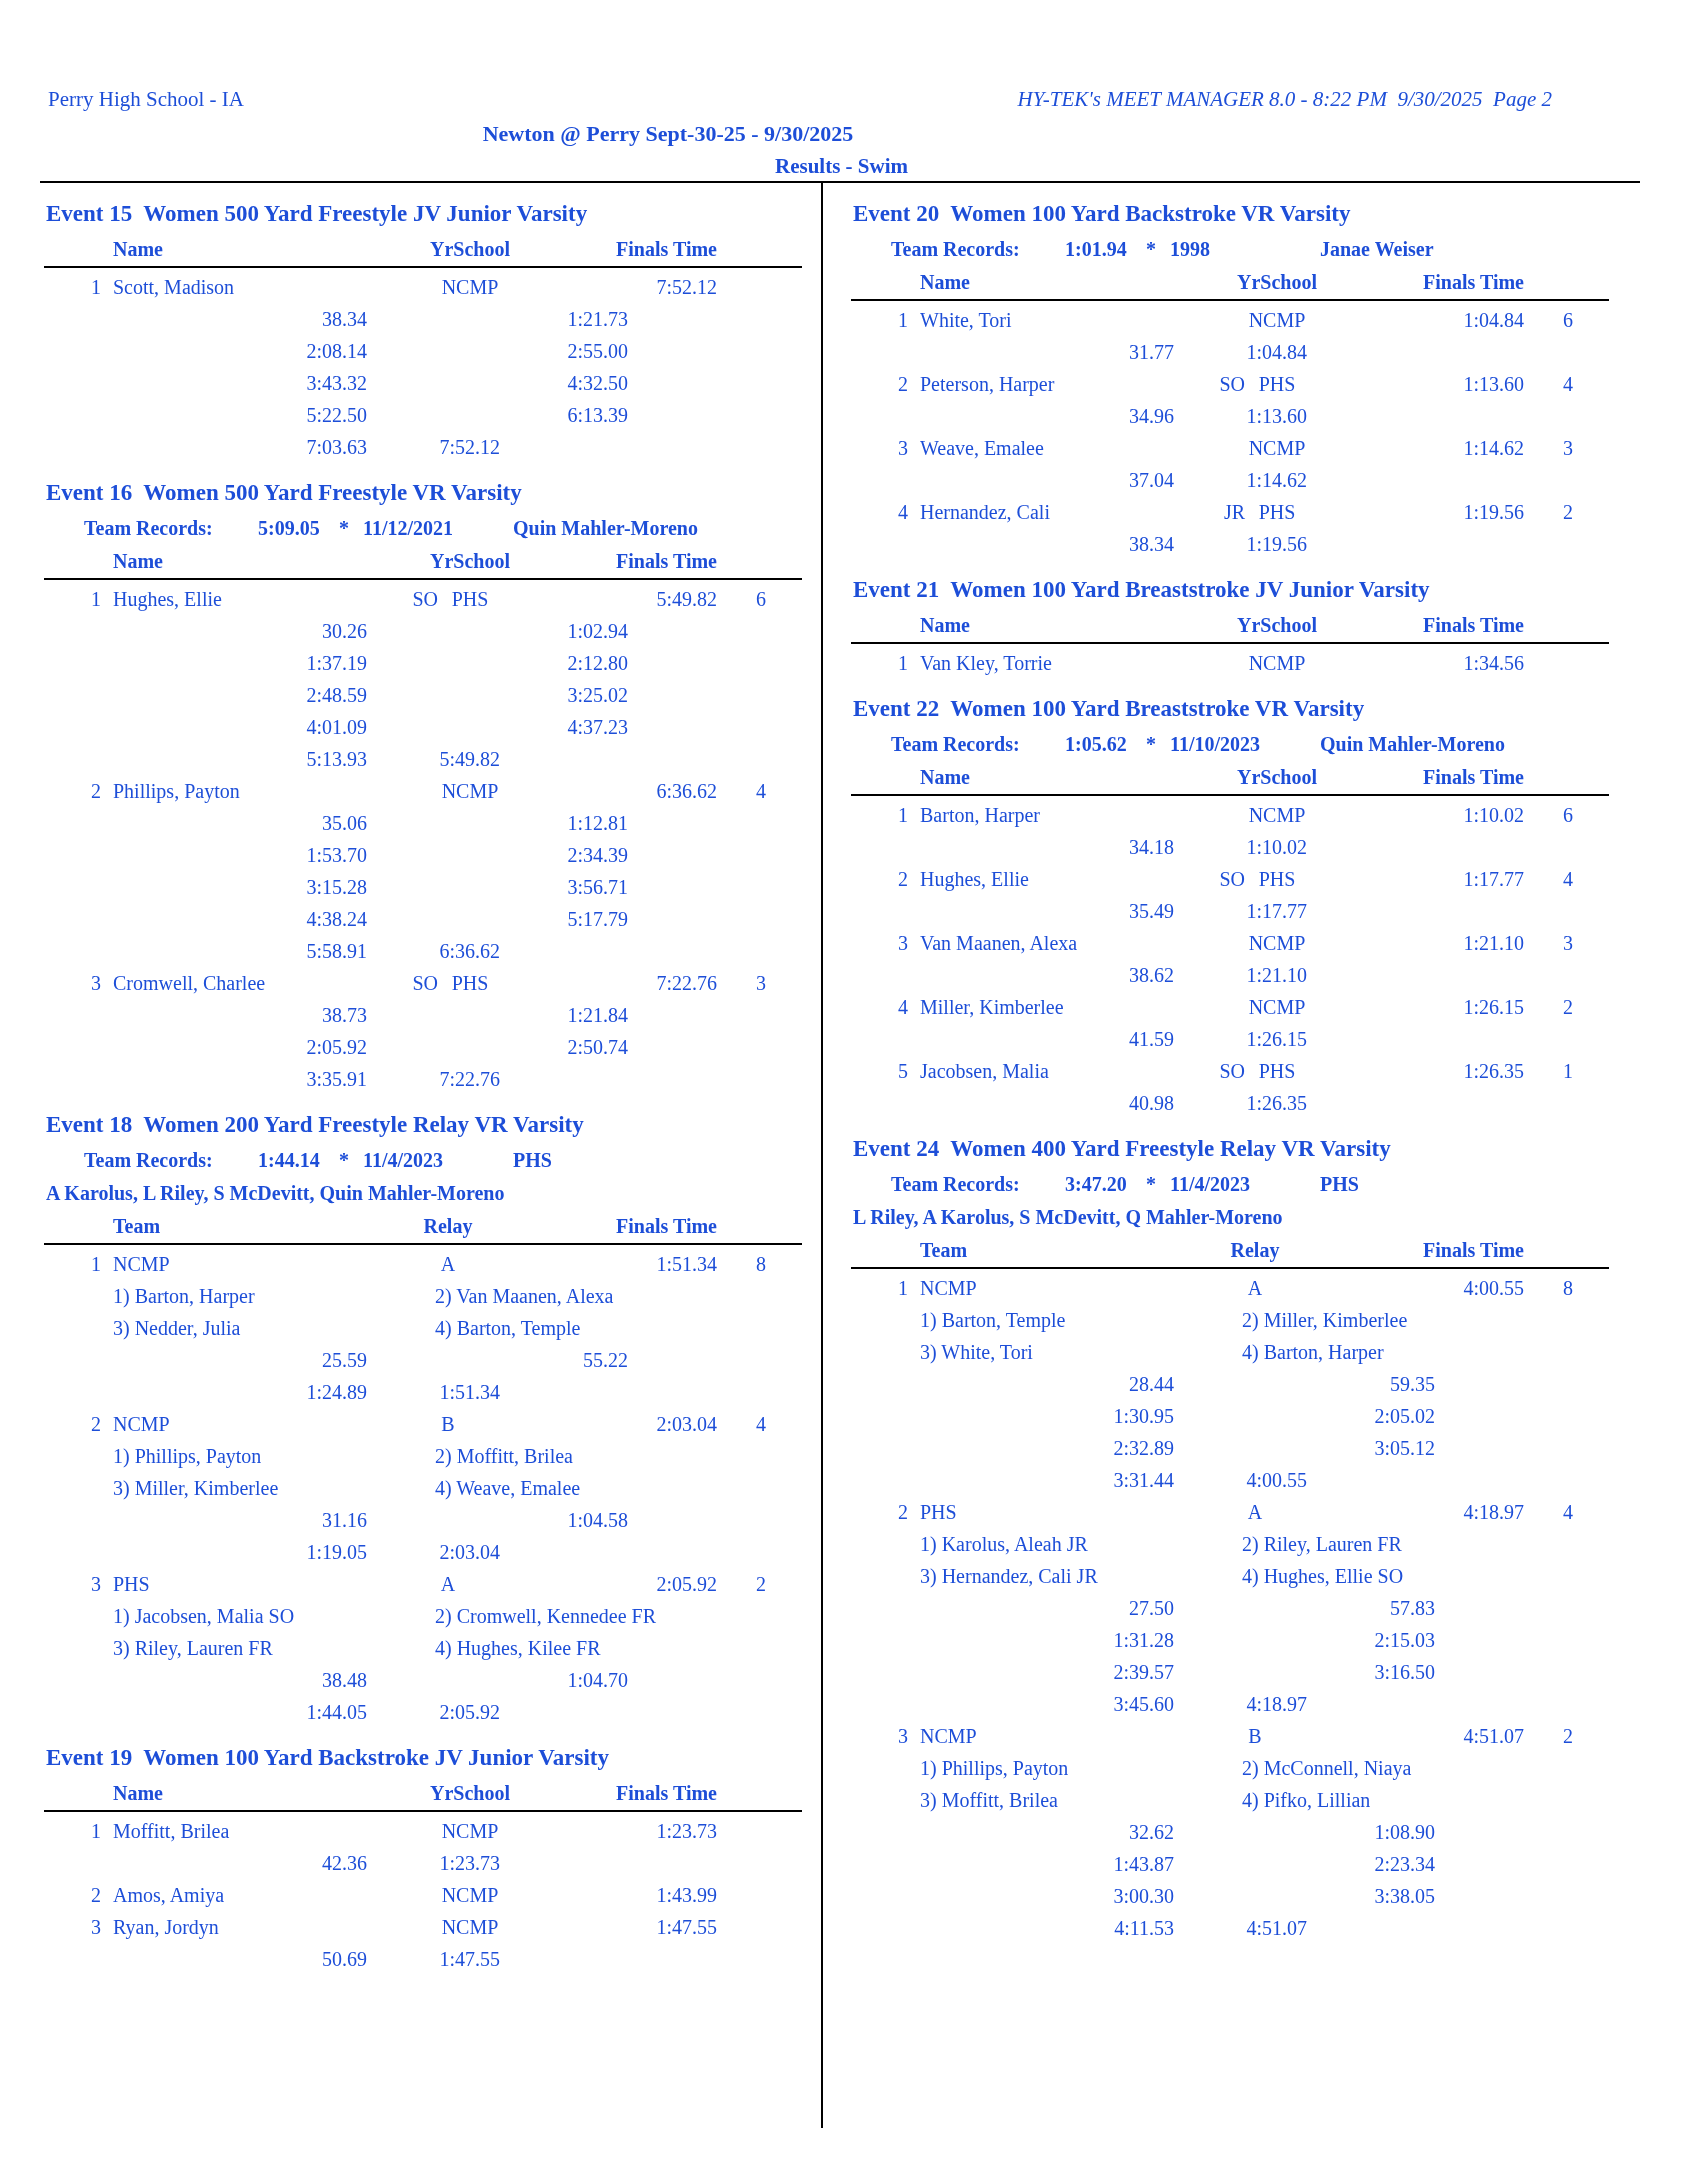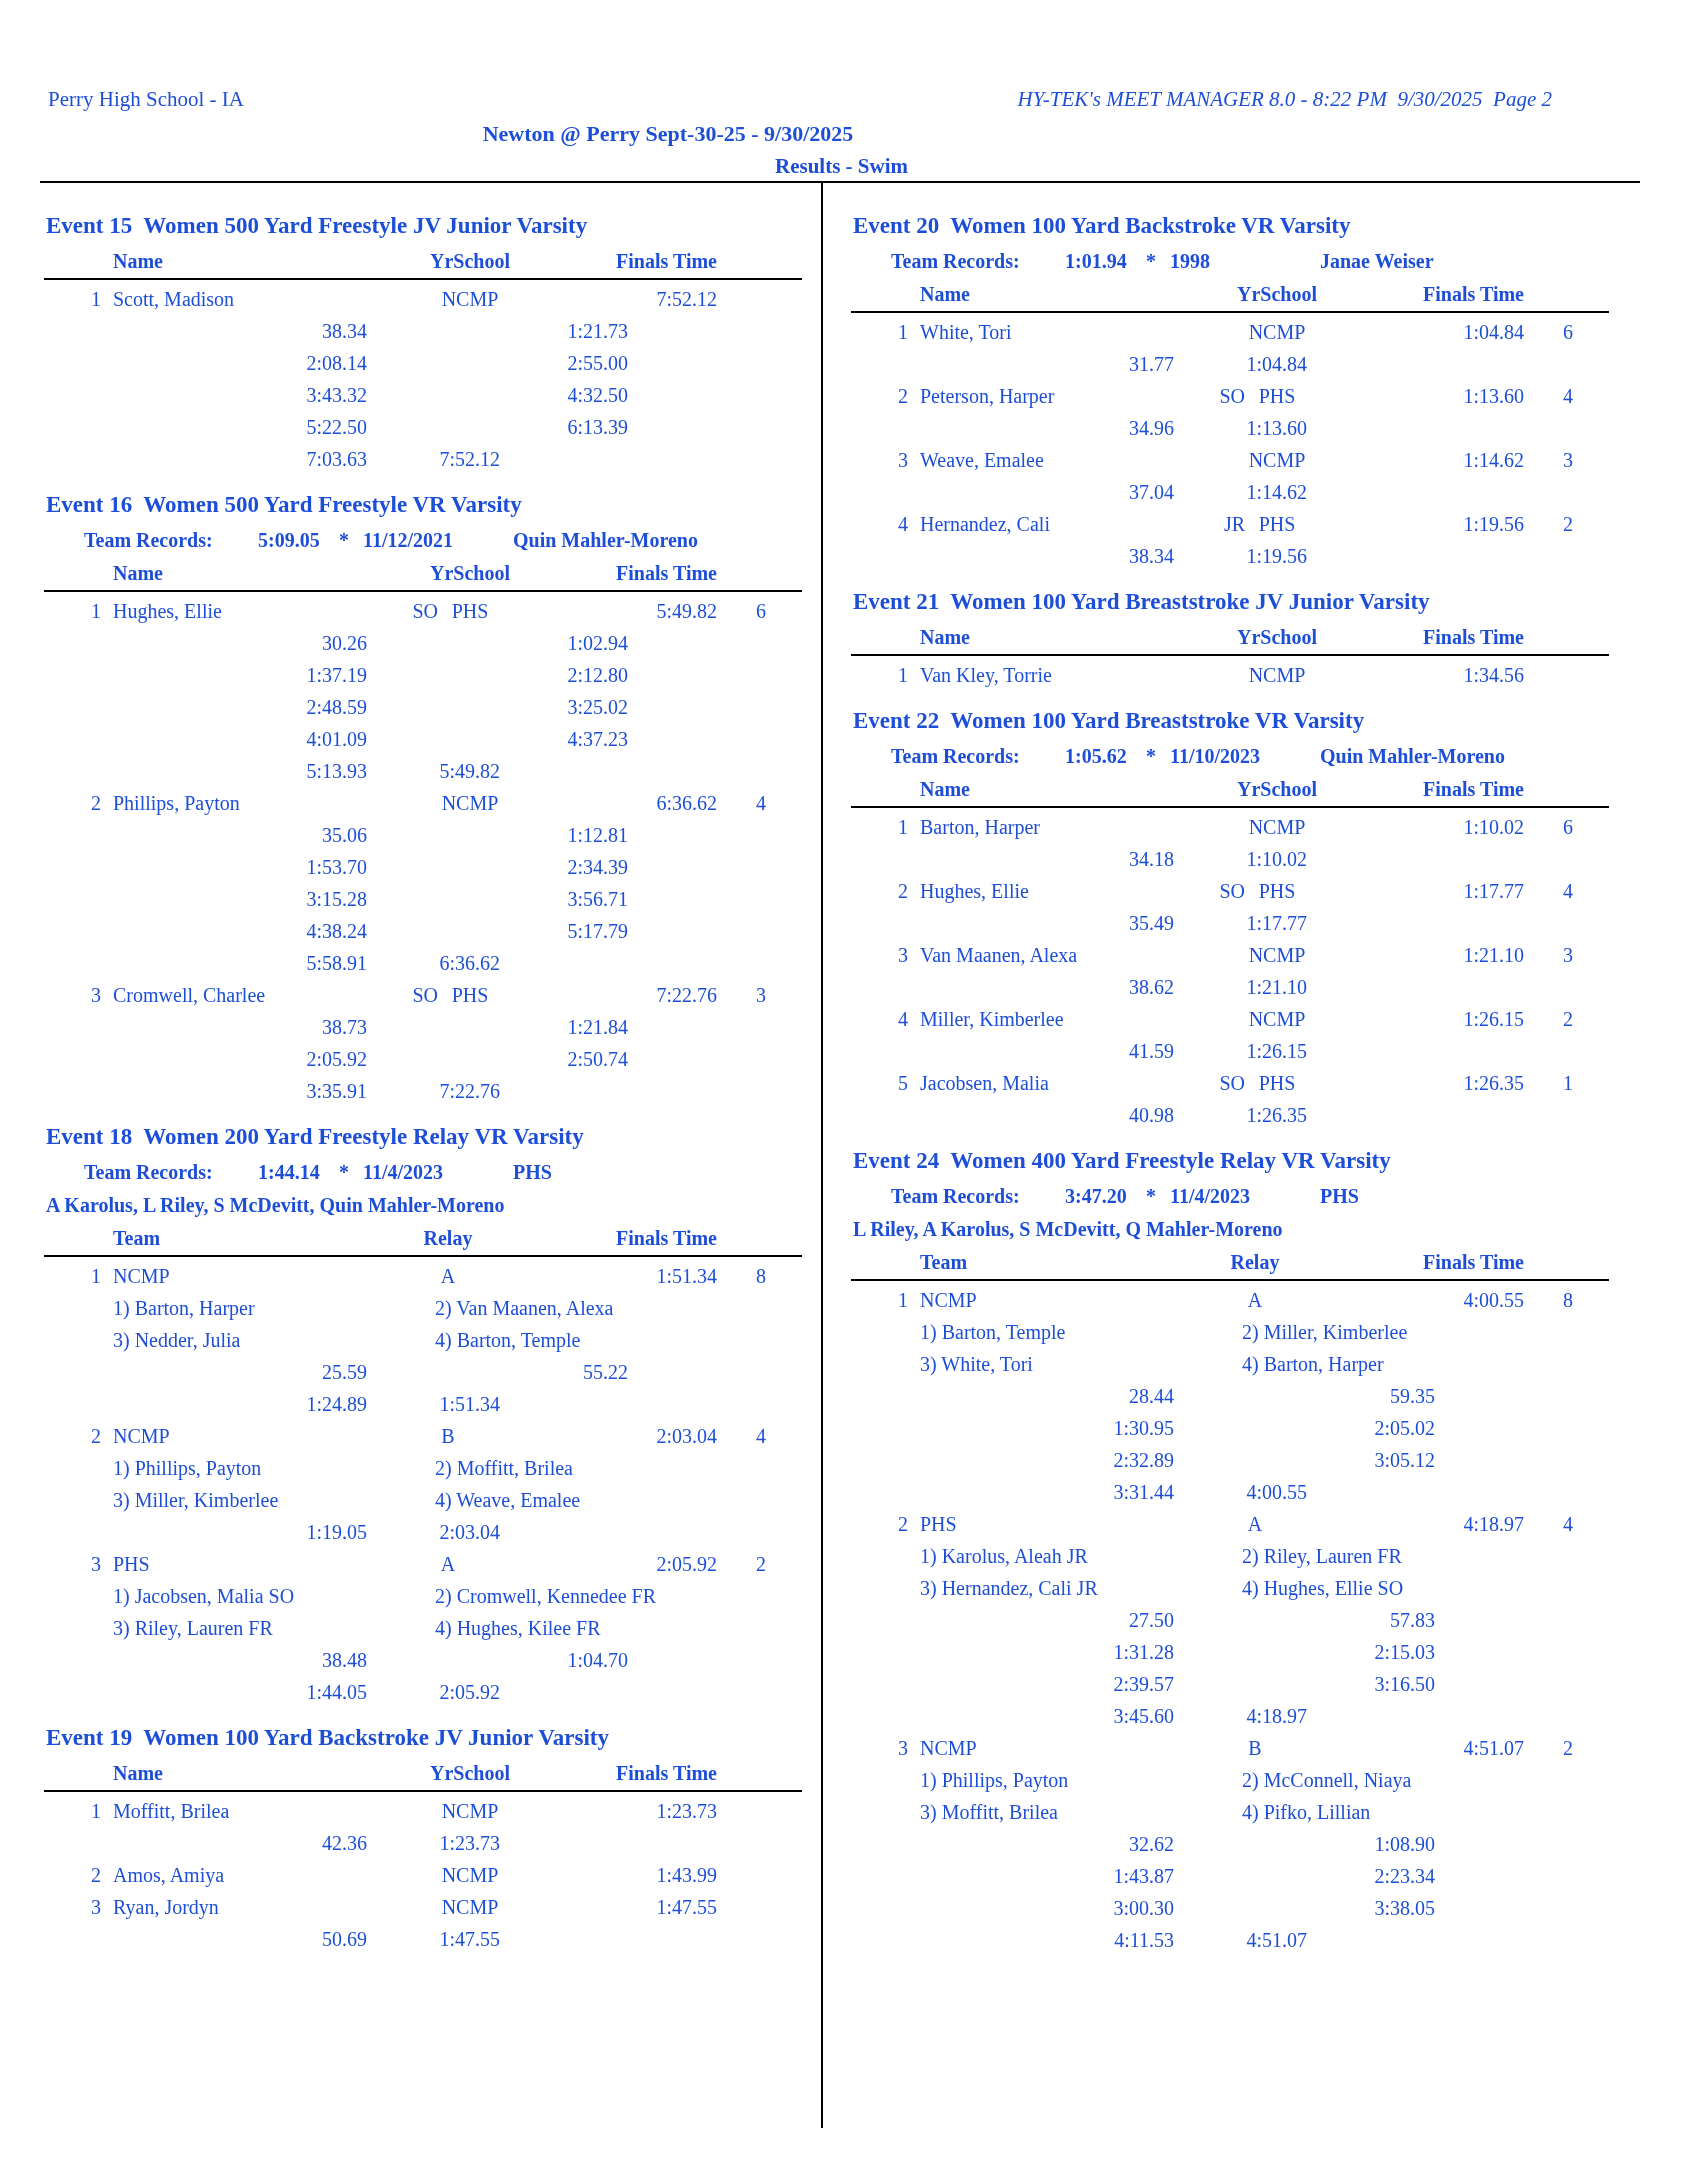--- a/index.html
+++ b/index.html
@@ -13,21 +13,21 @@
   .meet-title { position:absolute; left:0; top:121px; width:1336px; text-align:center; font-size:22px; font-weight:bold; white-space:pre; }
   .meet-sub { position:absolute; left:0; top:154px; width:1683px; text-align:center; font-size:21px; font-weight:bold; }
   .top-rule { position:absolute; left:40px; top:181px; width:1600px; height:2px; background:#000; }
   .divider { position:absolute; left:821px; top:183px; width:2px; height:1945px; background:#000; }
 
   .col { position:absolute; top:197px; width:758px; }
   #col-left { left:44px; }
   #col-right { left:851px; }
 
   .event { margin-top:13px; }
-  .col .event:first-child { margin-top:12px; }
+  .col .event:first-child { margin-top:0; }
 
   .ev-title { font-size:23px; font-weight:bold; height:36px; line-height:34px; padding-left:2px; white-space:pre; }
 
   .row { position:relative; height:32px; line-height:32px; font-size:20px; }
   .rec { position:relative; height:33px; line-height:33px; font-size:20px; font-weight:bold; }
   .recnames { position:relative; height:33px; line-height:33px; font-size:20px; font-weight:bold; padding-left:2px; }
 
   .thead { position:relative; height:33px; line-height:33px; font-size:20px; font-weight:bold;
            border-bottom:2px solid #000; margin-bottom:3px; }
 
@@ -236,20 +236,24 @@
         </div>
         <div class="row">
           <span class="abs leg1">1) Phillips, Payton</span>
           <span class="abs leg2">2) Moffitt, Brilea</span>
         </div>
         <div class="row">
           <span class="abs leg1">3) Miller, Kimberlee</span>
           <span class="abs leg2">4) Weave, Emalee</span>
         </div>
         <div class="row">
+          <span class="abs s1">31.16</span>
+          <span class="abs sC">1:04.58</span>
+        </div>
+        <div class="row">
           <span class="abs s1">1:19.05</span>
           <span class="abs sB">2:03.04</span>
         </div>
         <div class="row">
           <span class="abs c-place">3</span>
           <span class="abs c-name">PHS</span>
           <span class="abs c-relay">A</span>
           <span class="abs c-time">2:05.92</span>
           <span class="abs c-pts">2</span>
         </div>

